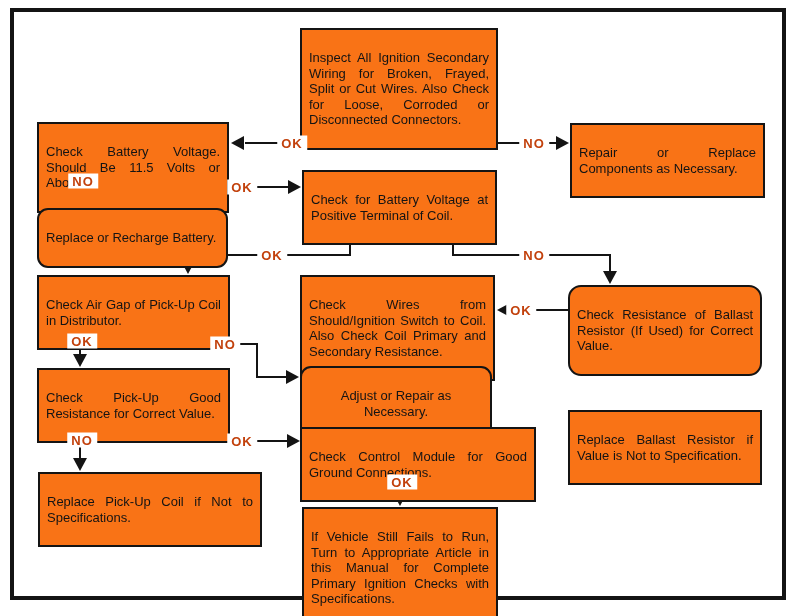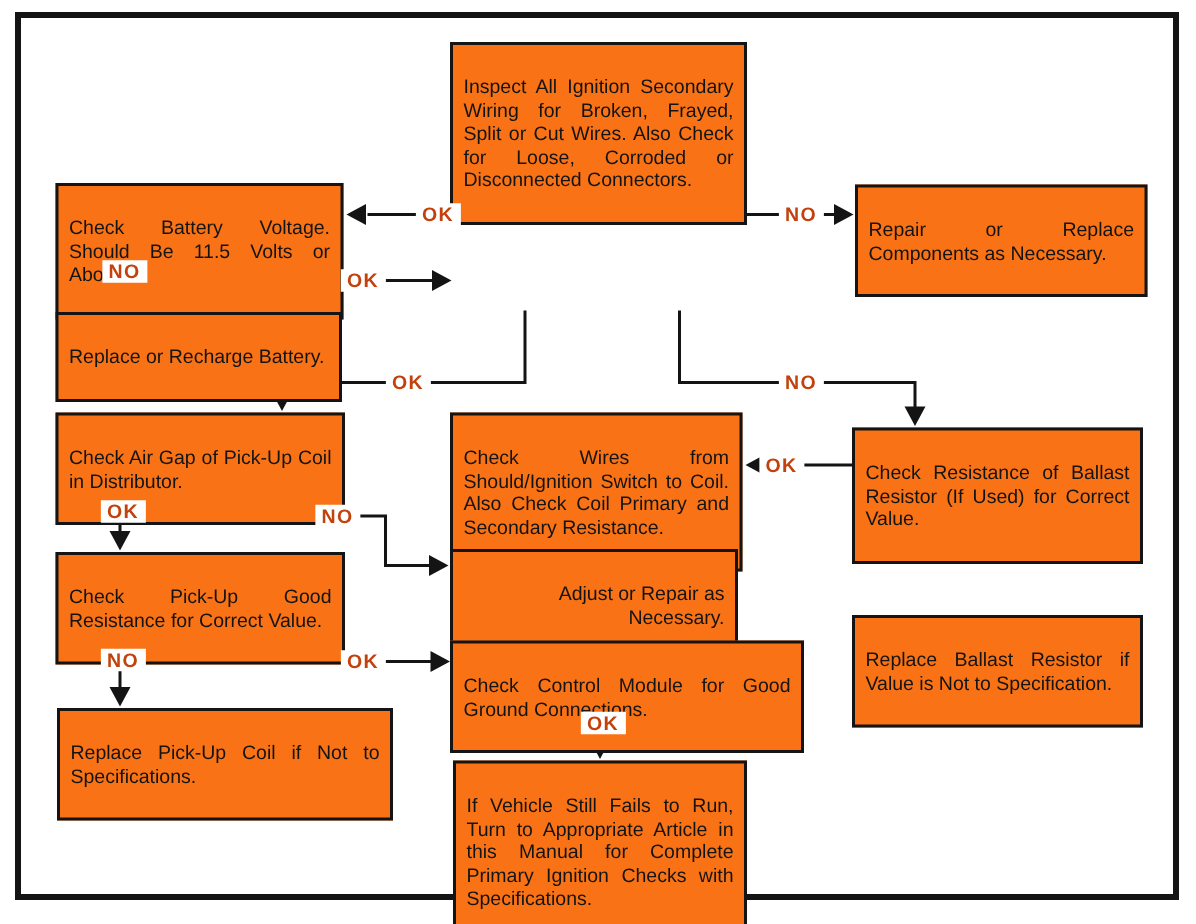--- a/index.html
+++ b/index.html
@@ -17,21 +17,21 @@
     position: absolute;
     box-sizing: border-box;
     background: #f97316;
     border: 2px solid #141414;
     padding: 20px 7px;
     font-size: 13px;
     line-height: 15.5px;
     text-align: justify;
     color: #141414;
   }
-  .node.single { display: flex; align-items: center; text-align: right; }
+  .node.single { display: flex; align-items: center; text-align: center; border-radius: 11px; }
   .edge-label {
     position: absolute;
     transform: translate(-50%, -50%);
     background: #ffffff;
     padding: 0 4px;
     font-size: 13px;
     font-weight: bold;
     letter-spacing: 1px;
     color: #c2410c;
     white-space: nowrap;
@@ -75,26 +75,27 @@
   </svg>
 
   <div class="node" style="left:300px; top:28px; width:198px; min-height:81px;">Inspect All Ignition Secondary Wiring for Broken, Frayed, Split or Cut Wires. Also Check for Loose, Corroded or Disconnected Connectors.</div>
 
   <div class="node" style="left:37px; top:122px; width:192px; min-height:42px;">Check Battery Voltage. Should Be 11.5 Volts or Above.</div>
 
   <div class="node" style="left:570px; top:123px; width:195px; min-height:40px;">Repair or Replace Components as Necessary.</div>
 
   <div class="node single" style="left:37px; top:208px; width:191px; min-height:31px;">Replace or Recharge Battery.</div>
 
+  <div class="node" style="left:302px; top:170px; width:195px; min-height:37px;">Check for Battery Voltage at Positive Terminal of Coil.</div>
 
   <div class="node" style="left:37px; top:275px; width:193px; min-height:39px;">Check Air Gap of Pick-Up Coil in Distributor.</div>
 
   <div class="node" style="left:300px; top:275px; width:195px; min-height:73px;">Check Wires from Should/Ignition Switch to Coil. Also Check Coil Primary and Secondary Resistance.</div>
 
-  <div class="node" style="left:568px; top:285px; width:194px; min-height:52px;">Check Resistance of Ballast Resistor (If Used) for Correct Value.</div>
+  <div class="node" style="left:568px; top:285px; width:194px; min-height:52px;border-radius:13px;">Check Resistance of Ballast Resistor (If Used) for Correct Value.</div>
 
   <div class="node" style="left:37px; top:368px; width:193px; min-height:41px;">Check Pick-Up Good Resistance for Correct Value.</div>
 
   <div class="node single" style="left:300px; top:366px; width:192px; min-height:27px;">Adjust or Repair as Necessary.</div>
 
   <div class="node" style="left:568px; top:410px; width:194px; min-height:38px;">Replace Ballast Resistor if Value is Not to Specification.</div>
 
   <div class="node" style="left:38px; top:472px; width:224px; min-height:40px;">Replace Pick-Up Coil if Not to Specifications.</div>
 
   <div class="node" style="left:300px; top:427px; width:236px; min-height:35px;">Check Control Module for Good Ground Connections.</div>

